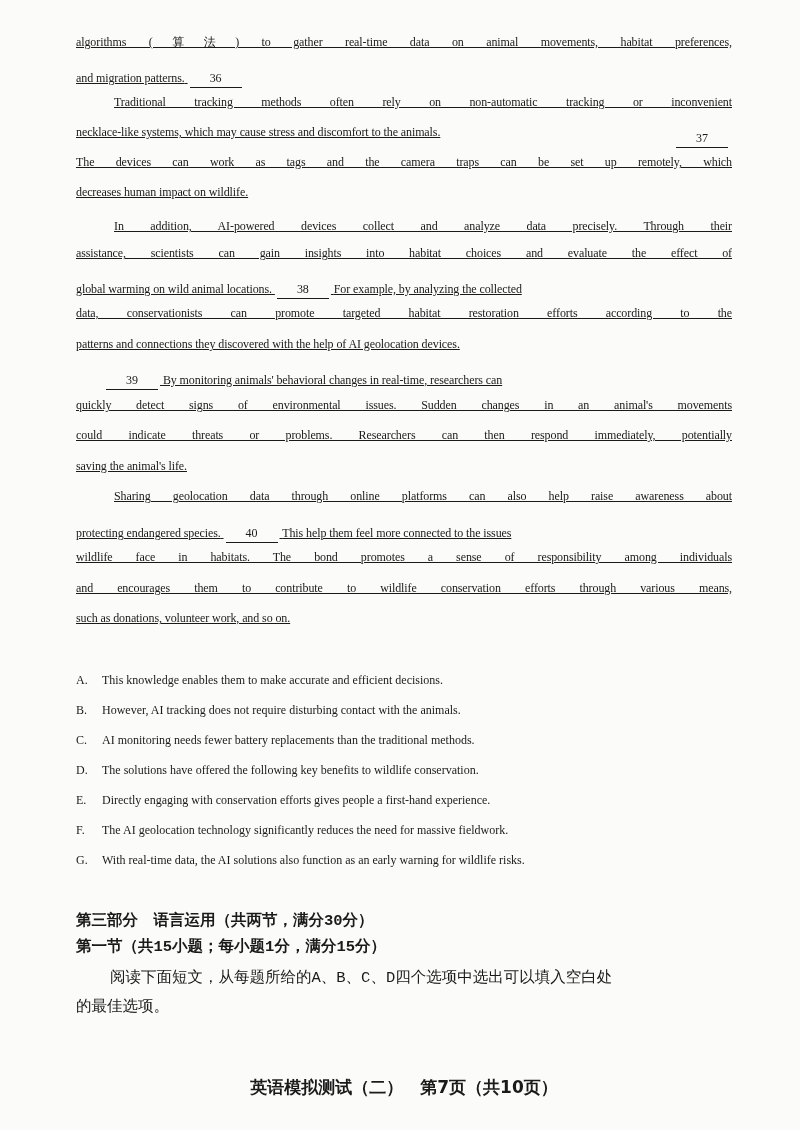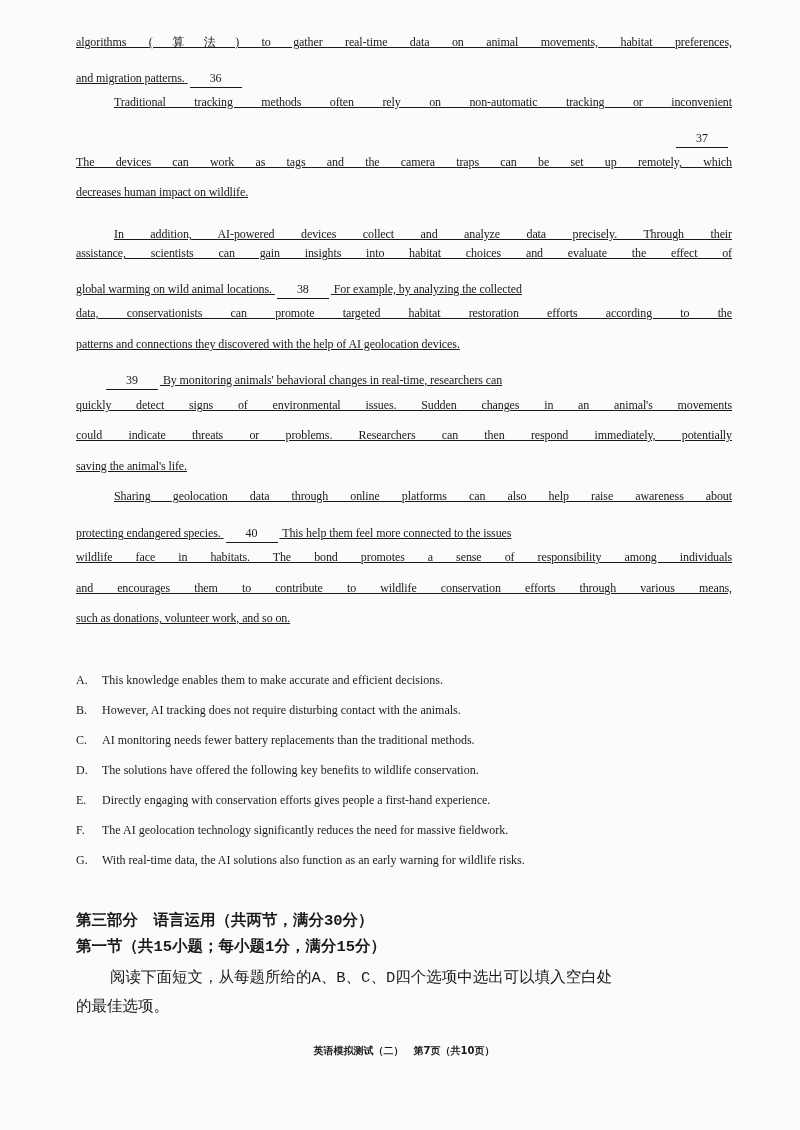--- a/index.html
+++ b/index.html
@@ -16,40 +16,41 @@
   .justify { text-align: justify; text-align-last: justify; }
   .indent { padding-left: 38px; box-sizing: border-box; }
   .blank {
     display: inline-block; border-bottom: 1.3px solid #1a1a1a; text-align: center;
     min-width: 52px; line-height: 17px; margin: 8px 2px;
   }
   .opt { position: absolute; left: 0; font-size: 12px; line-height: 20px; white-space: nowrap; }
   .opt .letter { display: inline-block; width: 26px; }
   .cn { font-family: Liberation Mono, monospace; font-size: 15.5px; position: absolute; left: 0; white-space: nowrap; line-height: 20px; }
   .bold { font-weight: bold; }
-  .footer { position: absolute; left: 0; width: 656px; text-align: center; font-family: "DejaVu Sans", sans-serif; font-size: 10px; font-weight: bold; }
+  .footer { position: absolute; left: 0; width: 656px; text-align: center; font-family: "DejaVu Sans", sans-serif; font-size: 17px; font-weight: bold; margin-top: 32px; }
 </style>
 </head>
 <body>
 
 <div class="page">
 
   <div class="line justify" style="top:32px">algorithms (算法) to gather real-time data on animal movements, habitat preferences,</div>
   <div class="line" style="top:62px">
     <span>and migration patterns.</span>
     <span class="blank">36</span>
   </div>
   <div class="line justify indent" style="top:92px">Traditional tracking methods often rely on non-automatic tracking or inconvenient</div>
   <div class="line" style="top:122px">
+    <span>necklace-like systems, which may cause stress and discomfort to the animals.</span>
     <span class="blank" style="float:right;margin-right:4px">37</span>
   </div>
   <div class="line justify" style="top:152px">The devices can work as tags and the camera traps can be set up remotely, which</div>
   <div class="line" style="top:182px">decreases human impact on wildlife.</div>
 
-  <div class="line justify indent" style="top:224px">In addition, AI-powered devices collect and analyze data precisely. Through their</div>
+  <div class="line justify indent" style="top:216px">In addition, AI-powered devices collect and analyze data precisely. Through their</div>
   <div class="line justify" style="top:243px">assistance, scientists can gain insights into habitat choices and evaluate the effect of</div>
   <div class="line" style="top:273px">
     <span>global warming on wild animal locations.</span>
     <span class="blank">38</span>
     <span>For example, by analyzing the collected</span>
   </div>
   <div class="line justify" style="top:303px">data, conservationists can promote targeted habitat restoration efforts according to the</div>
   <div class="line" style="top:334px">patterns and connections they discovered with the help of AI geolocation devices.</div>
 
   <div class="line" style="top:364px; padding-left:28px; box-sizing:border-box;">

